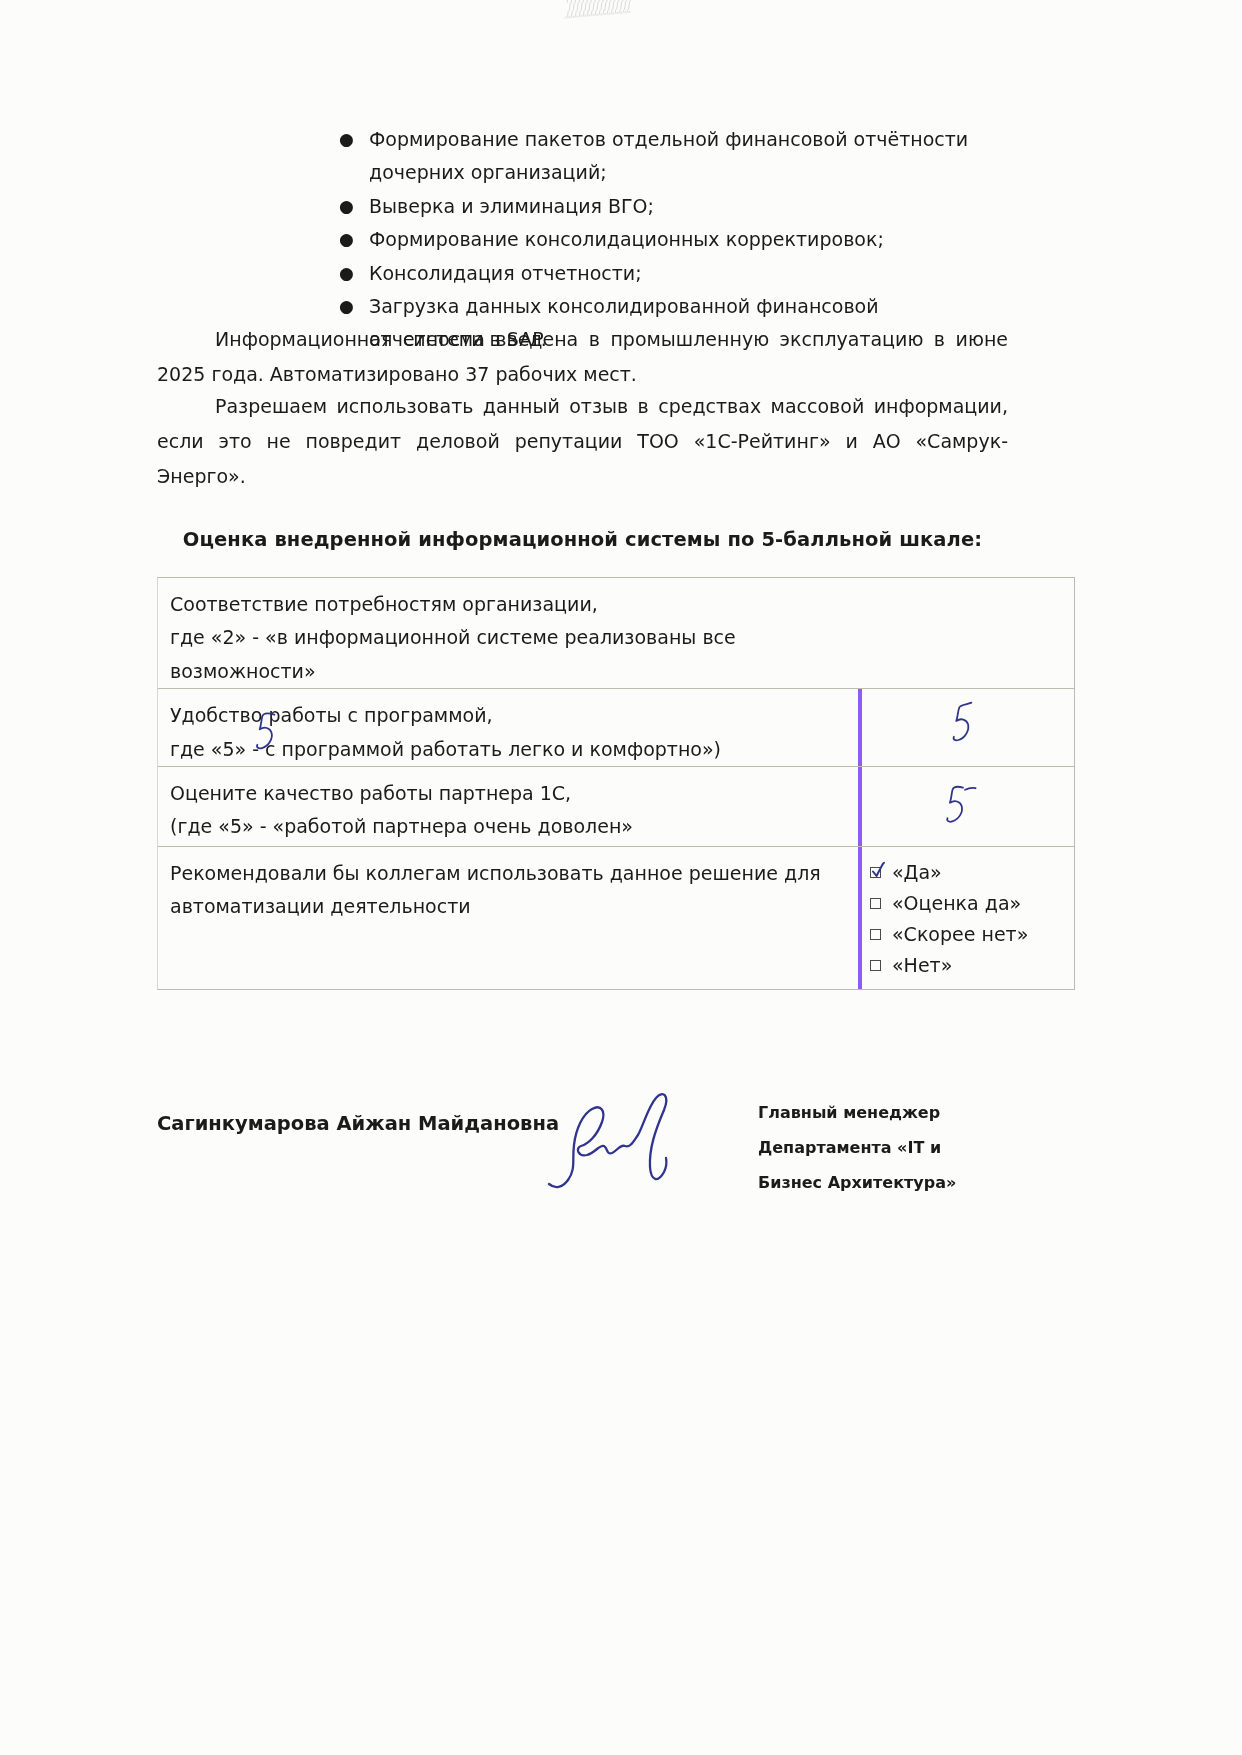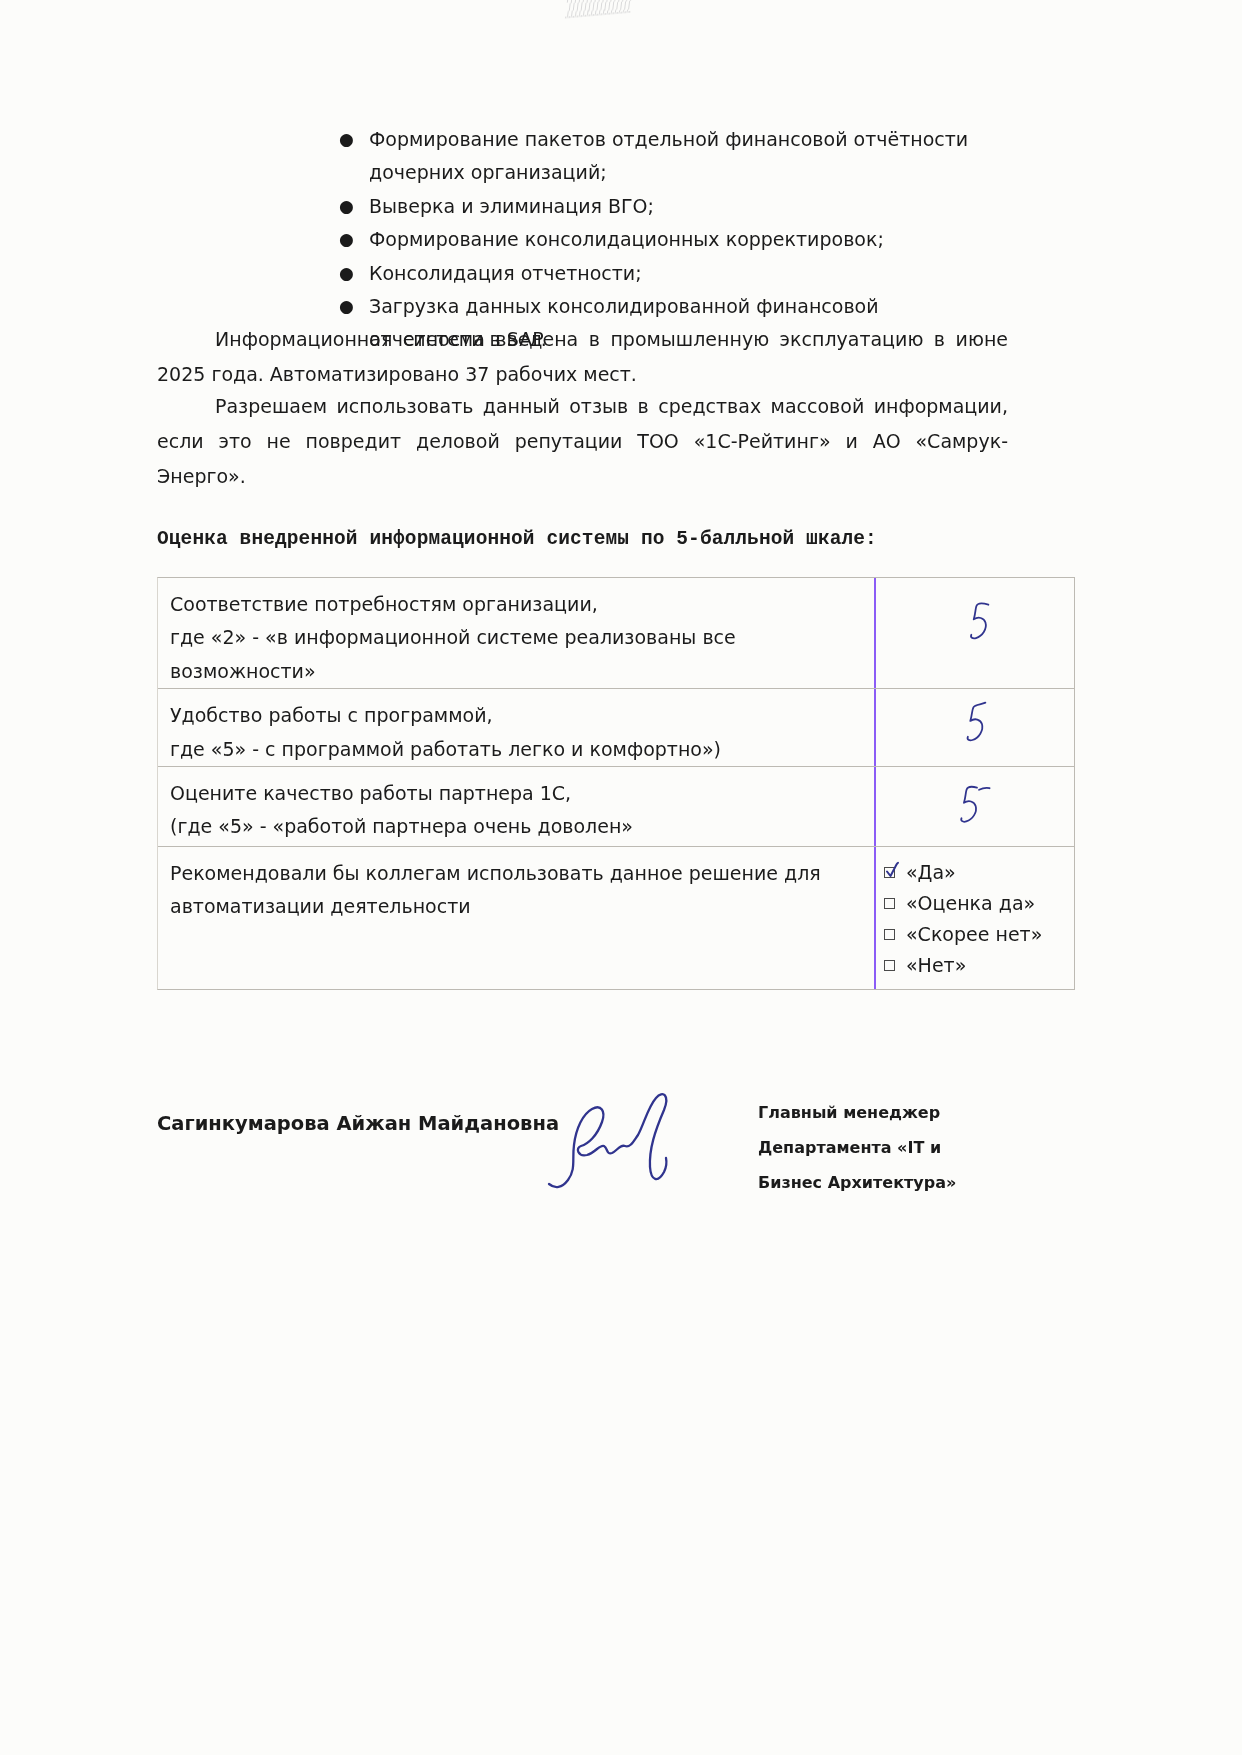--- a/index.html
+++ b/index.html
@@ -30,33 +30,33 @@
   .bullets .marker{position:absolute;left:2px;top:0;font-size:17px;}
   .para{
     position:absolute;left:157px;width:851px;margin:0;
     font-size:19px;line-height:35px;
     text-align:justify;text-indent:58px;
   }
   .para-1{top:322px;}
   .para-2{top:389px;}
   .rating-heading{
     position:absolute;left:157px;top:528px;width:851px;margin:0;
-    font-size:19.5px;font-weight:bold;text-align:left;letter-spacing:.1px;font-family:Liberation Mono, monospace;
+    font-size:19.5px;font-weight:bold;text-align:center;letter-spacing:.1px;
   }
   .rtable{
     position:absolute;left:157px;top:577px;width:918px;
     border:1px solid #bdbab3;border-left-color:#d9d6cf;
     box-sizing:border-box;
     font-size:19px;line-height:33.4px;
   }
   .trow{display:flex;box-sizing:border-box;}
   .trow + .trow{border-top:1px solid #bdbab3;}
   .cell-q{width:700px;box-sizing:border-box;padding:10px 14px 0 12px;}
-  .cell-a{flex:1;border-left:2px solid #8b5cf6;position:relative;box-sizing:border-box;margin-left:16px;}
-  .row-1{min-height:92px;}
+  .cell-a{flex:1;border-left:4px solid #8b5cf6;position:relative;box-sizing:border-box;}
+  .row-1{min-height:92px;flex-direction:column;}
   .row-2{min-height:72px;}
   .row-3{min-height:80px;}
   .row-4{min-height:124px;}
   .five{position:absolute;}
   .five-1{left:86px;top:22px;}
   .five-2{left:82px;top:10px;}
   .five-3{left:78px;top:16px;}
   .options{padding:10px 0 8px 8px;}
   .option{display:flex;align-items:center;height:31px;}
   .box{

